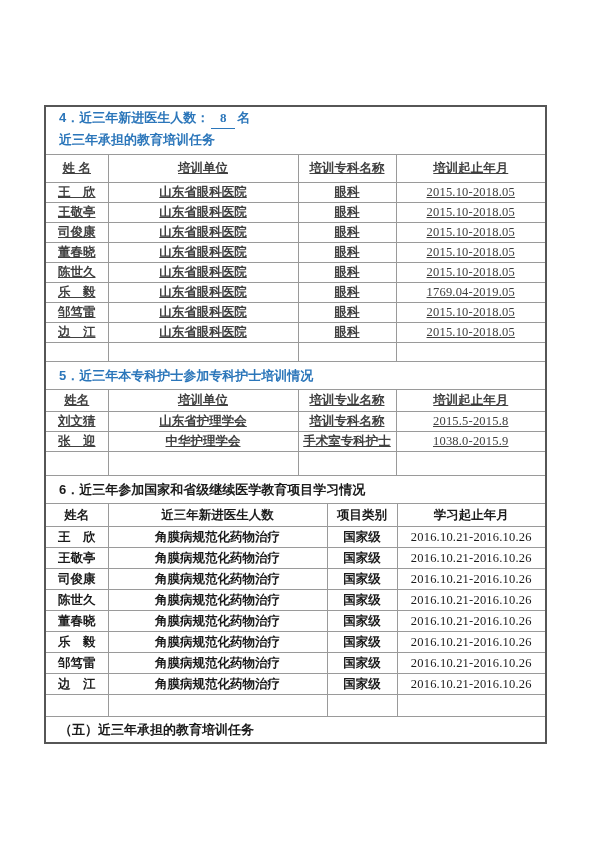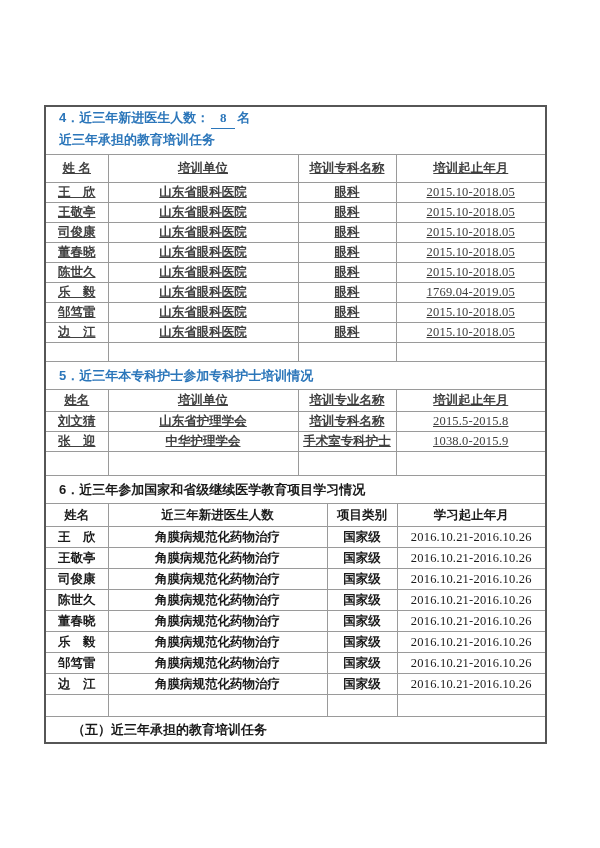--- a/index.html
+++ b/index.html
@@ -16,21 +16,21 @@
   
   .titleblock{font-weight:700;font-size:13px;padding-left:13px;box-sizing:border-box;}
   .blue{color:#2b76ba;}
   .black{color:#1a1a1a;}
   .s4{padding-bottom:4px;line-height:21px;}
   .single{display:flex;align-items:center;border-top:1px solid #9a9a9a;}
   .s5{height:28px;}
   .s6{height:28px;}
   .footerblock{
     height:26px;display:flex;align-items:center;border-top:1px solid #9a9a9a;
-    font-weight:700;font-size:13px;padding-left:26px;color:#1a1a1a;box-sizing:border-box;
+    font-weight:700;font-size:13px;padding-left:13px;color:#1a1a1a;box-sizing:border-box;
   }
   .u{
     display:inline-block;min-width:24px;text-align:center;
     border-bottom:1px solid currentColor;margin:0 2px;
     font-family:"Liberation Serif","DejaVu Serif",serif;font-size:13px;
   }
   
   table.grid{border-collapse:collapse;table-layout:fixed;width:100%;border-top:1px solid #9a9a9a;}
   .grid th,.grid td{
     text-align:center;vertical-align:middle;overflow:hidden;white-space:nowrap;

